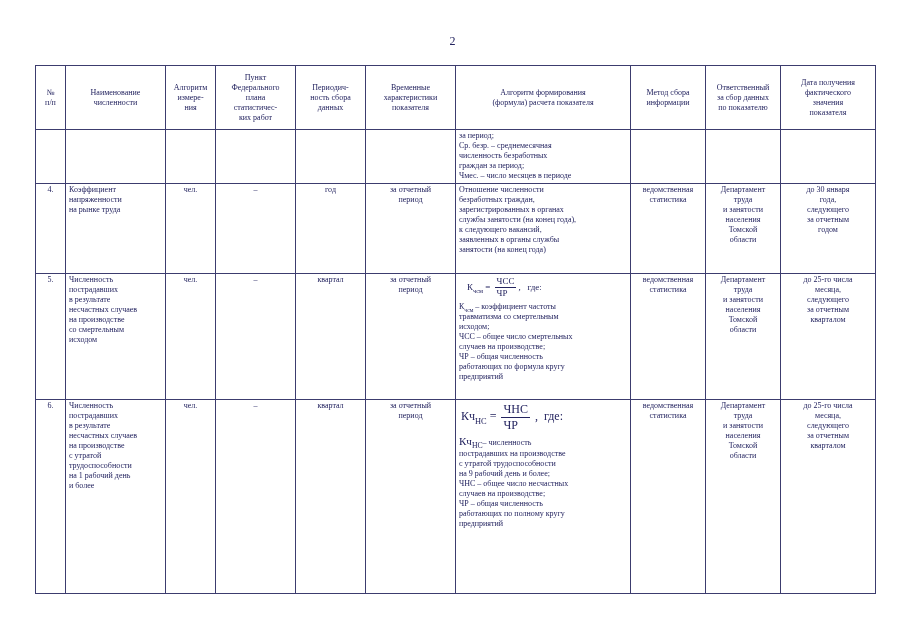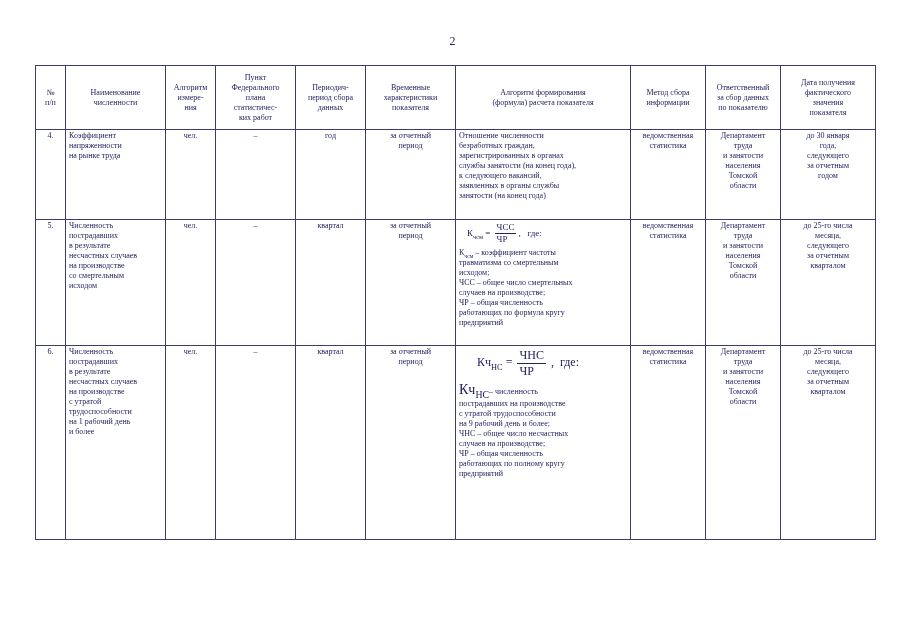--- a/index.html
+++ b/index.html
@@ -17,22 +17,22 @@
   tr.h-sect{height:13px;}
   tr.h-row5{height:126px;}
   tr.h-row6{height:194px;}
   .section-cell{text-align:left;padding:0 3px;}
   sub{font-size:70%;line-height:0;}
   .frac{display:inline-block;vertical-align:middle;text-align:left;margin:0 2px;}
   .frac .fn{display:block;border-bottom:1px solid #23235f;padding:0 2px;}
   .frac .fd{display:block;padding:0 2px;}
   .formula{margin:1px 0 2px 8px;}
   .formula-5{font-size:9px;}
-  .formula-6{font-size:12px;margin-left:18px;}
-  .expl-big{font-size:14px;}
+  .formula-6{font-size:12px;margin-left:2px;}
+  .expl-big{font-size:11px;}
 </style>
 </head>
 <body>
 
 <div class="page">
   <div class="page-number" data-bind="page.number">2</div>
 
   <table>
     <colgroup>
       <col style="width:30px">
@@ -54,39 +54,55 @@
 численности</th>
         <th data-bind="table.headers.2">Алгоритм
 измере-
 ния</th>
         <th data-bind="table.headers.3">Пункт
 Федерального
 плана
 статистичес-
 ких работ</th>
         <th data-bind="table.headers.4">Периодич-
-период сбора
+ность сбора
 данных</th>
         <th data-bind="table.headers.5">Временные
 характеристики
 показателя</th>
         <th data-bind="table.headers.6">Алгоритм формирования
 (формула) расчета показателя</th>
         <th data-bind="table.headers.7">Метод сбора
 информации</th>
         <th data-bind="table.headers.8">Ответственный
 за сбор данных
 по показателю</th>
         <th data-bind="table.headers.9">Дата получения
 фактического
 значения
 показателя</th>
       </tr>
     </thead>
     <tbody>
+      <tr class="h-cont">
+        <td class="c"></td>
+        <td class="l"></td>
+        <td class="c"></td>
+        <td class="c"></td>
+        <td class="c"></td>
+        <td class="c"></td>
+        <td class="l" data-bind="table.continuation_row.algorithm">за период;
+Ср. безр. – среднемесячная
+численность безработных
+граждан за период;
+Чмес. – число месяцев в периоде</td>
+        <td class="c"></td>
+        <td class="c"></td>
+        <td class="c"></td>
+      </tr>
 
       <tr class="h-row4">
         <td class="c" data-bind="table.row4.num">4.</td>
         <td class="l" data-bind="table.row4.name">Коэффициент
 напряженности
 на рынке труда</td>
         <td class="c" data-bind="table.row4.unit">чел.</td>
         <td class="c" data-bind="table.row4.plan">–</td>
         <td class="c" data-bind="table.row4.period">год</td>
         <td class="c" data-bind="table.row4.time">за отчетный

